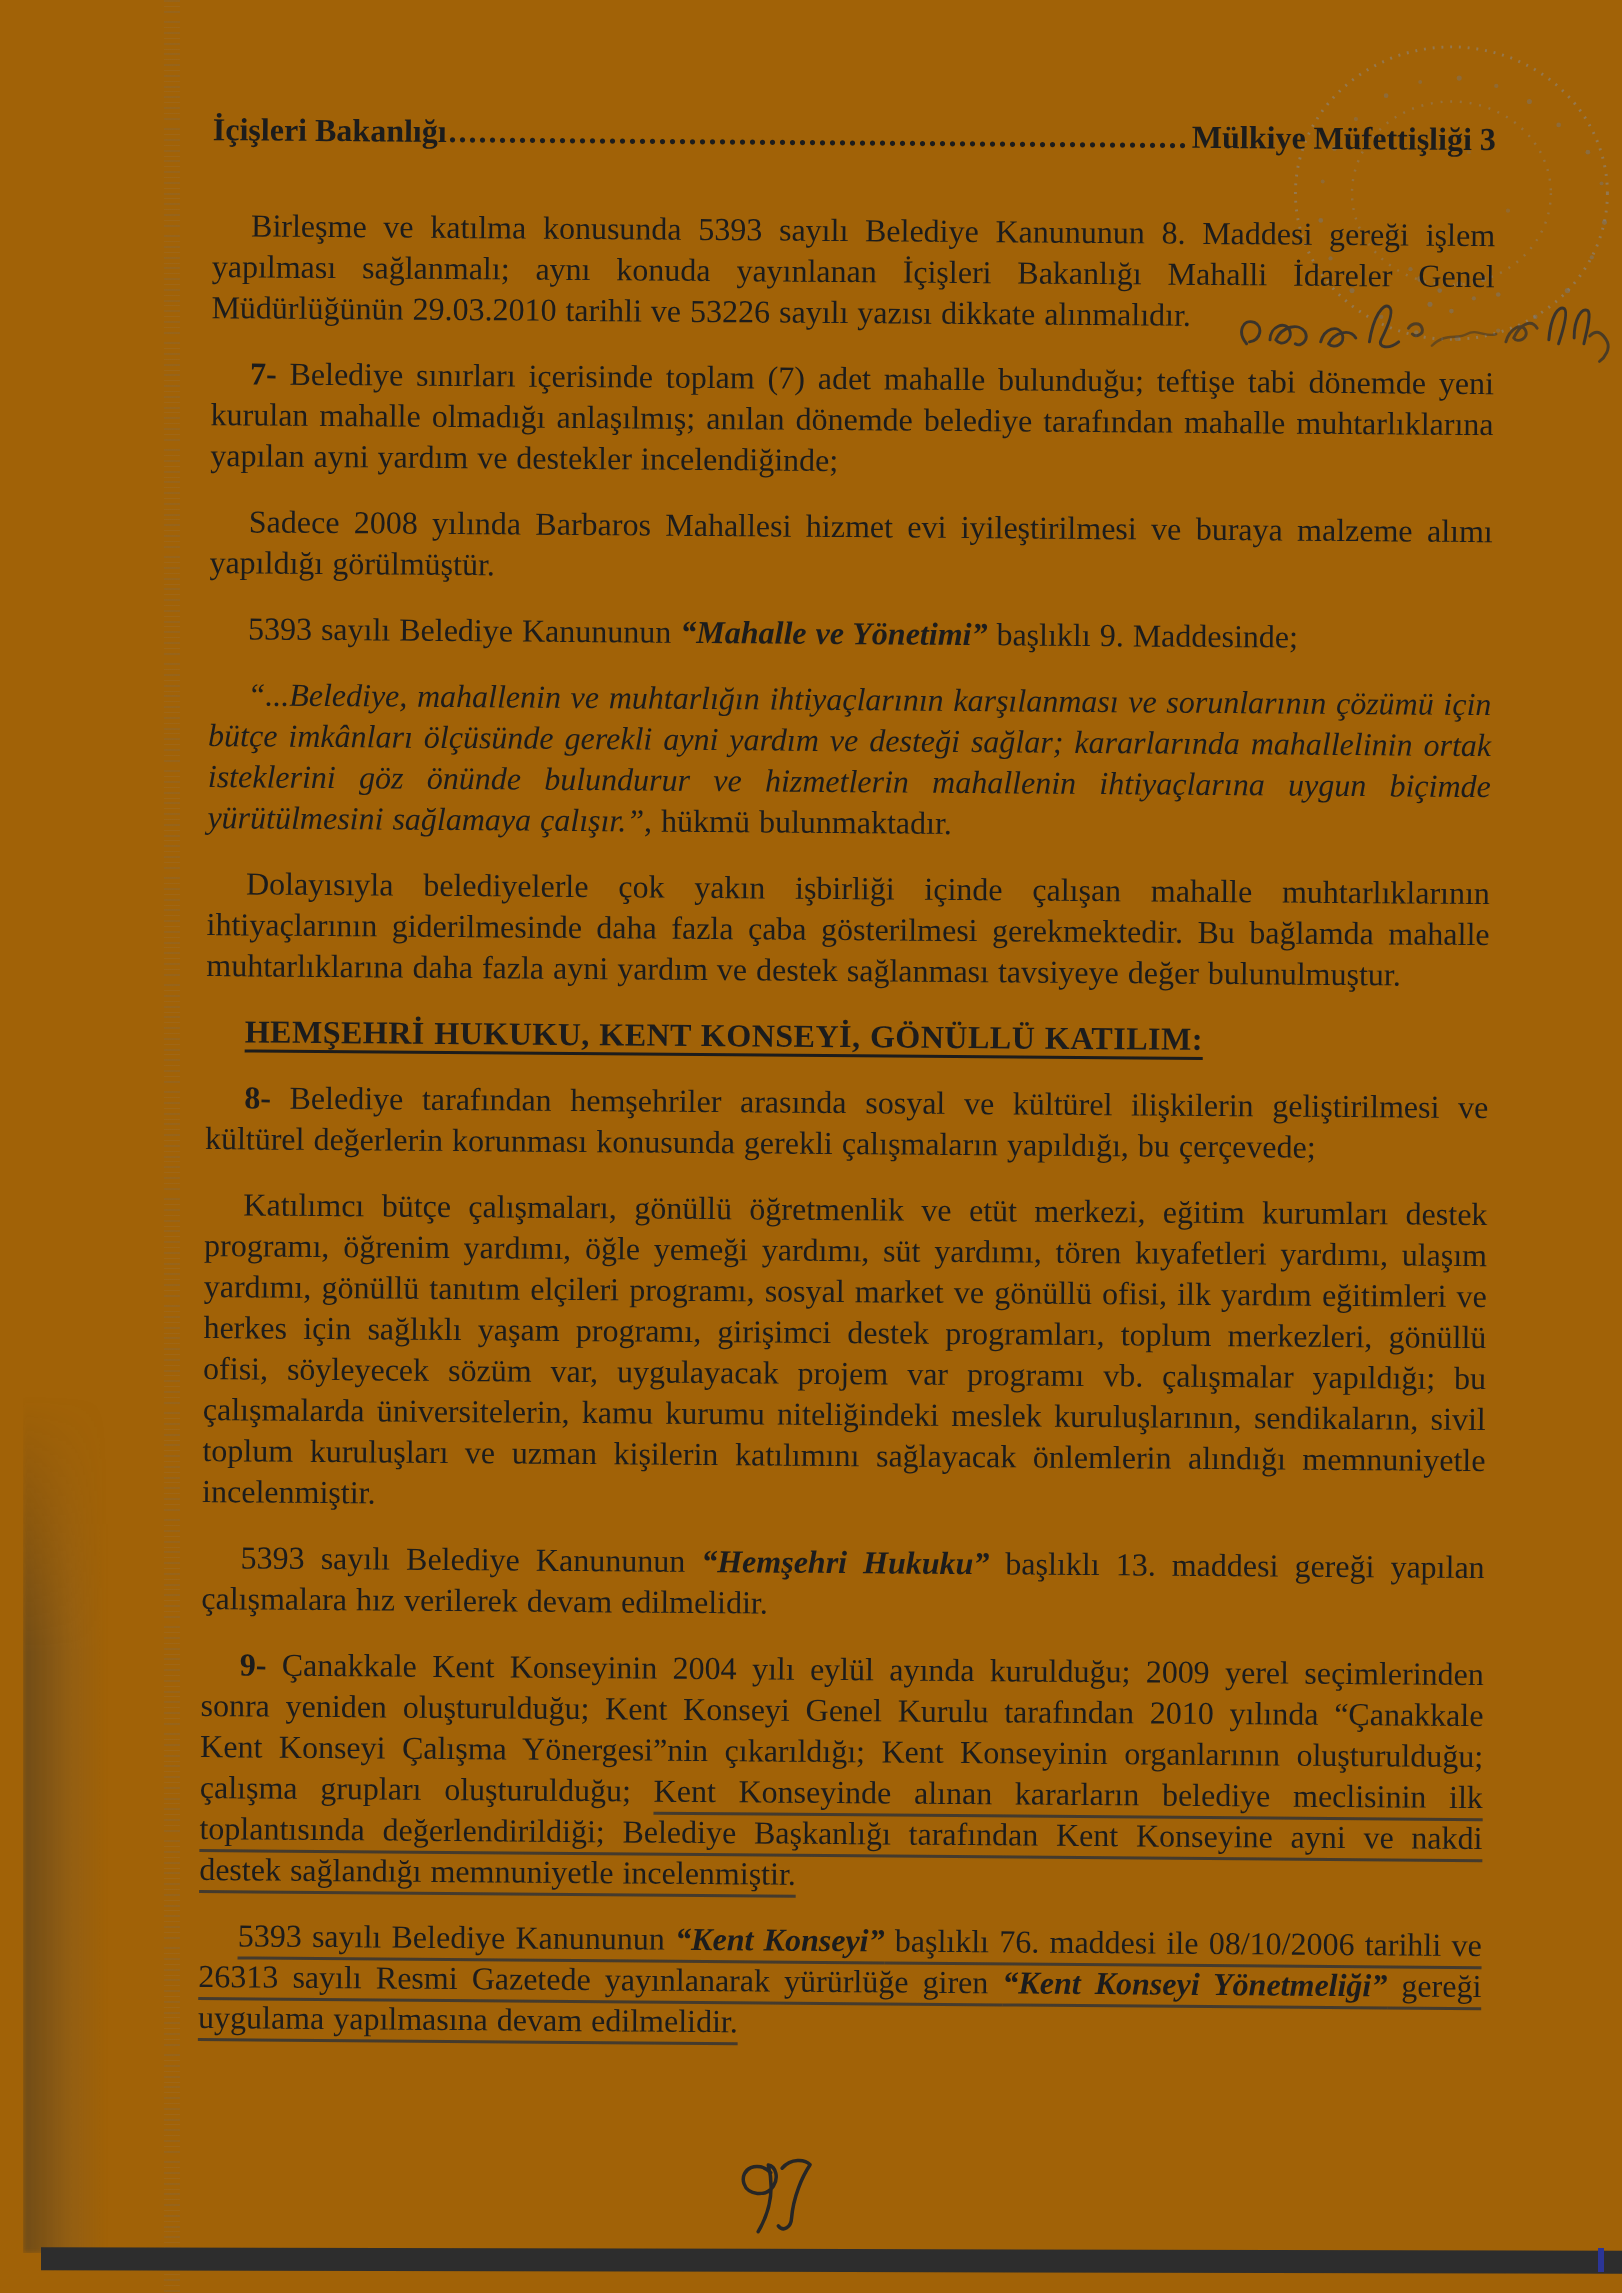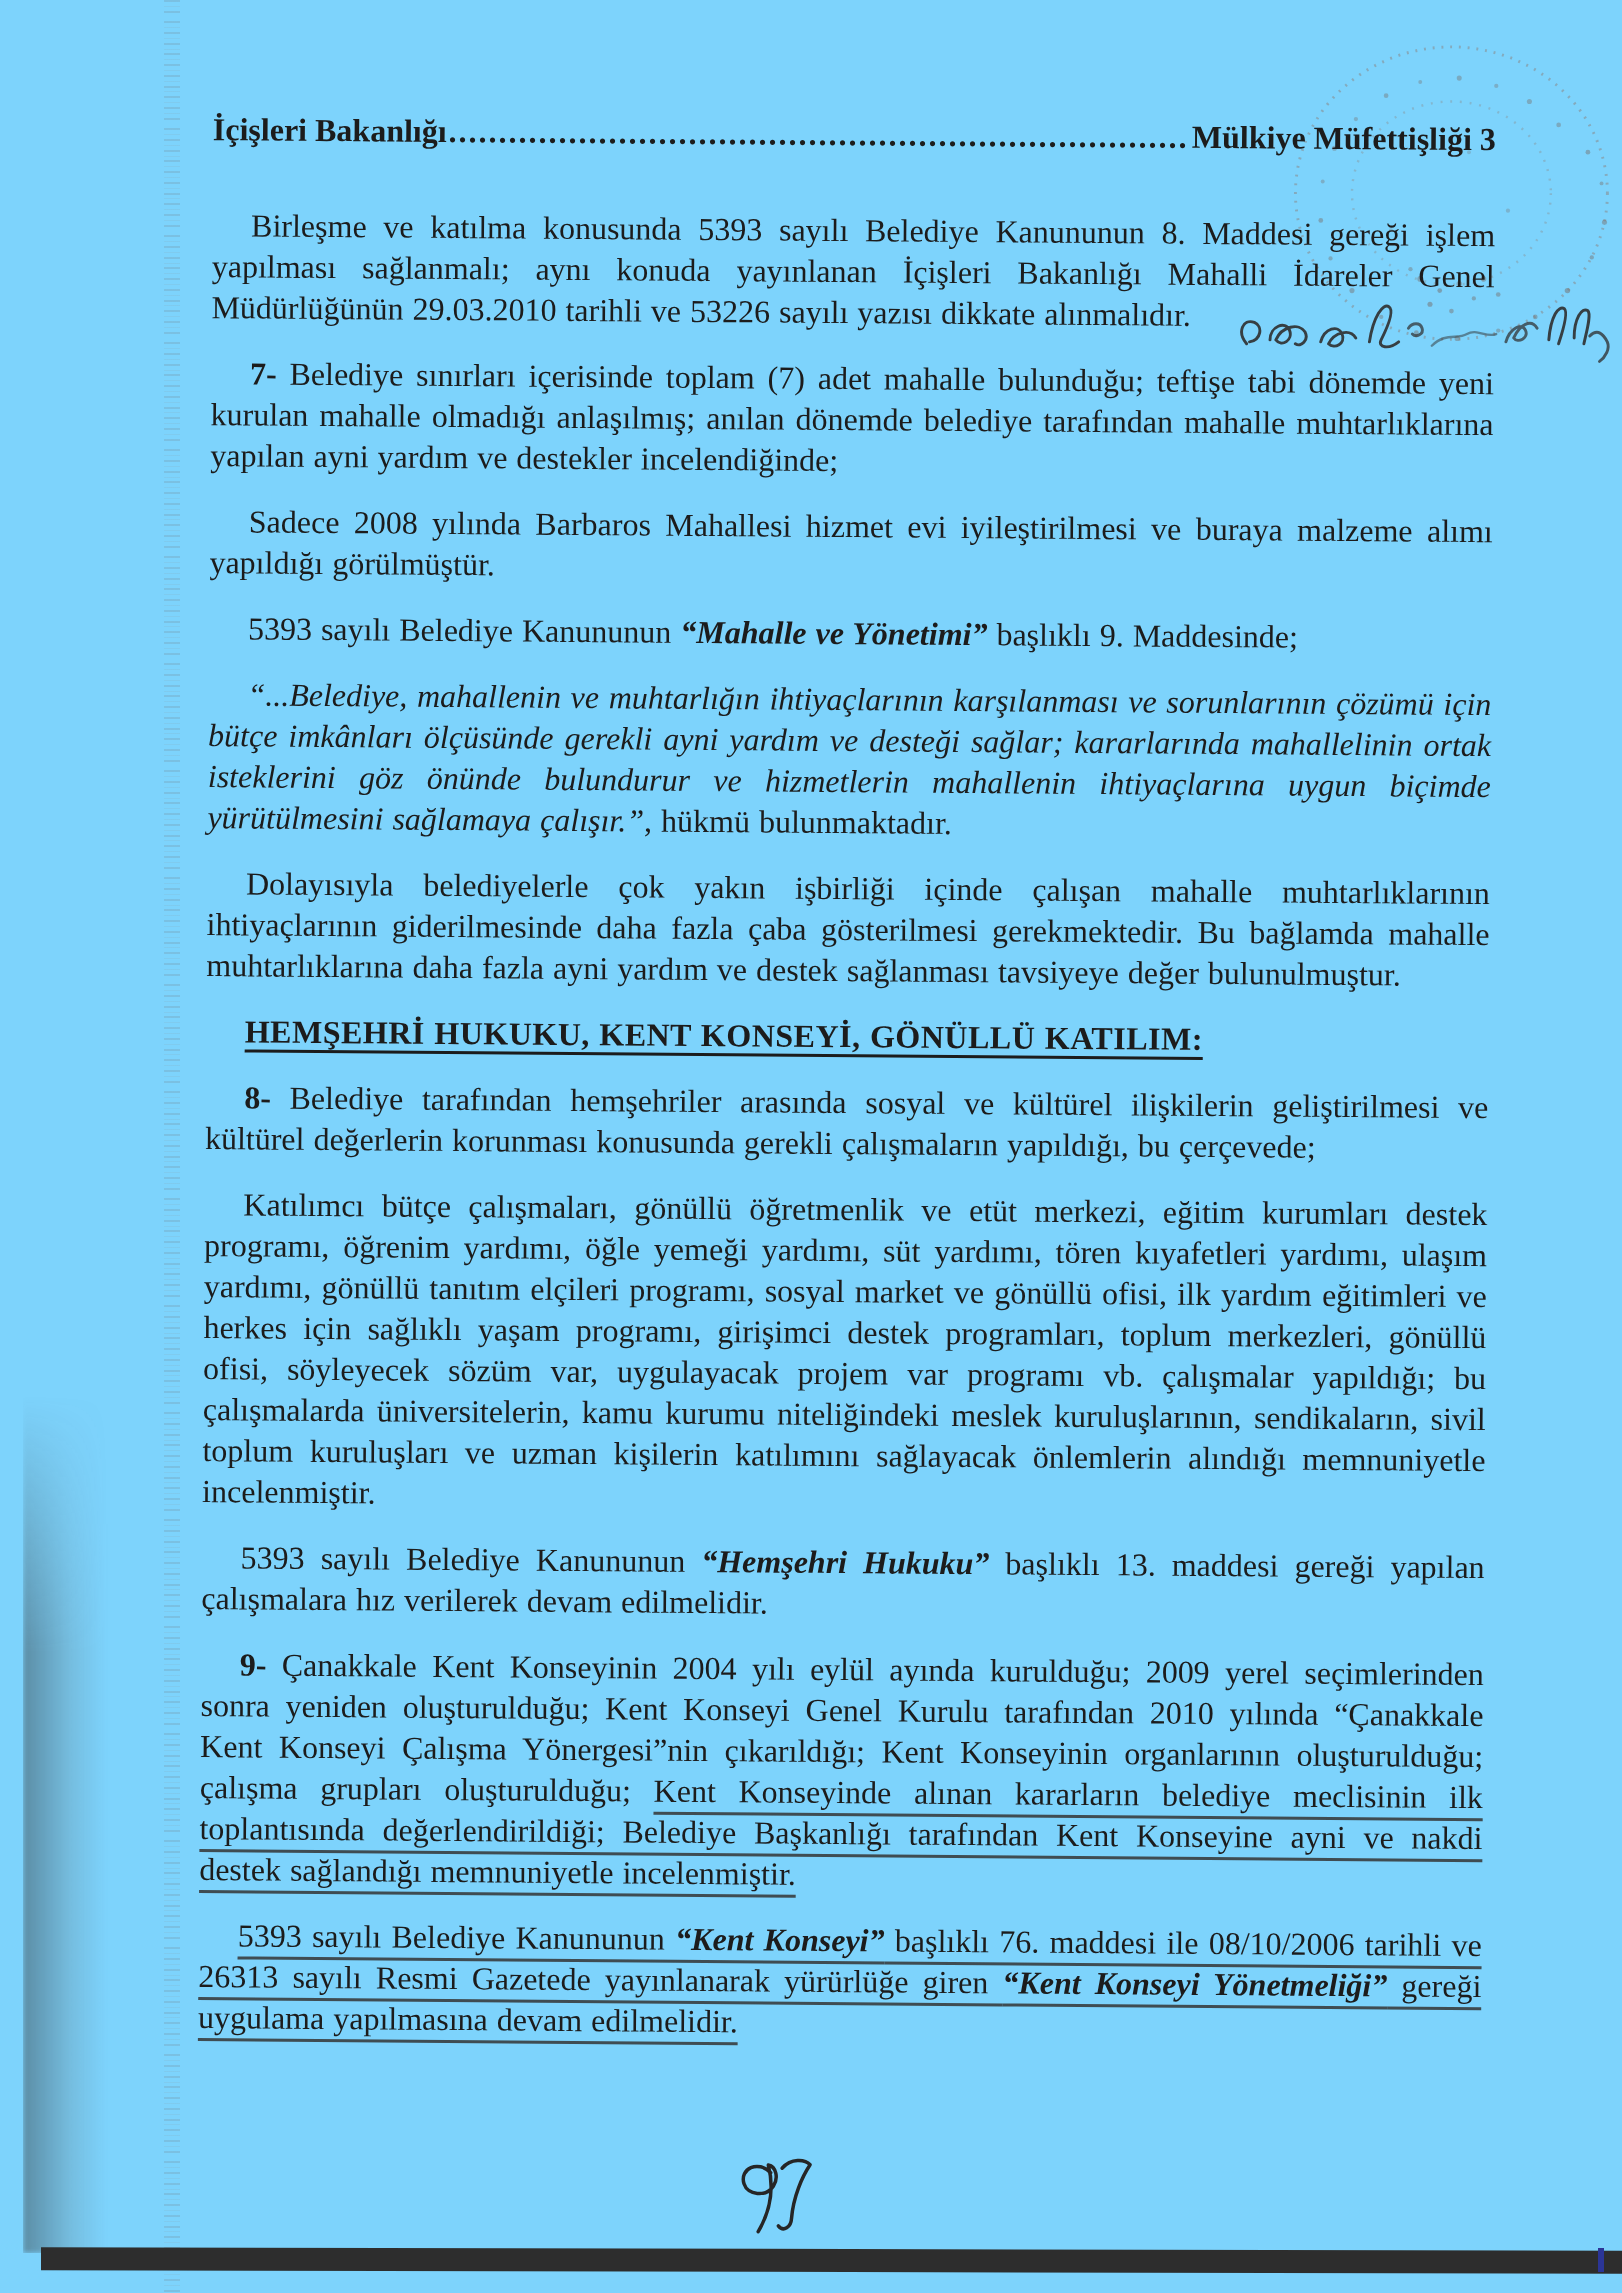--- a/index.html
+++ b/index.html
@@ -1,18 +1,18 @@
 <!DOCTYPE html>
 <html lang="tr"><head>
 <meta charset="utf-8">
 <style>
   html,body { margin:0; padding:0; background:#ffffff; }
   .page {
     position:relative; width:1623px; height:2294px;
-    background:#7dd3fc; overflow:hidden;
+    background:#a16207; overflow:hidden;
     font-family:"Liberation Serif","DejaVu Serif",serif;
     color:#1c1c1c;
   }
   
   .spine-noise {
     position:absolute; left:164px; top:0; width:15.6px; height:2294px;
     background:repeating-linear-gradient(180deg,
       rgba(110,110,110,.22) 0 2px, rgba(0,0,0,0) 2px 5.9px,
       rgba(140,140,140,.14) 5.9px 6.8px, rgba(0,0,0,0) 6.8px 10.7px);
     filter:blur(0.4px); opacity:.85; pointer-events:none;

